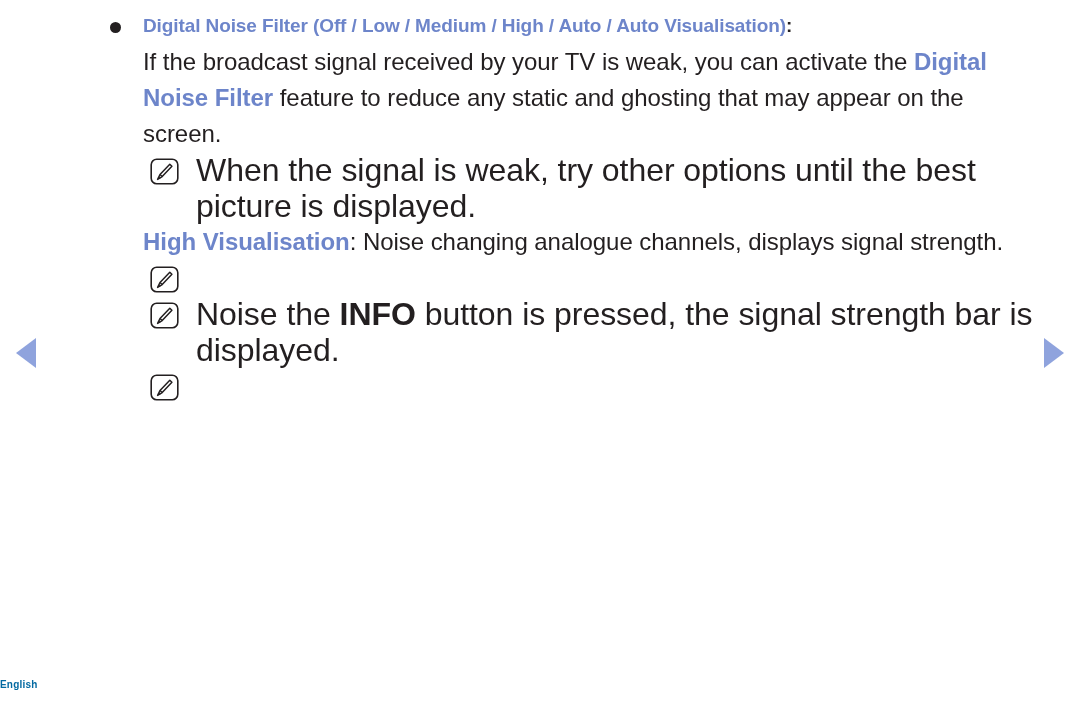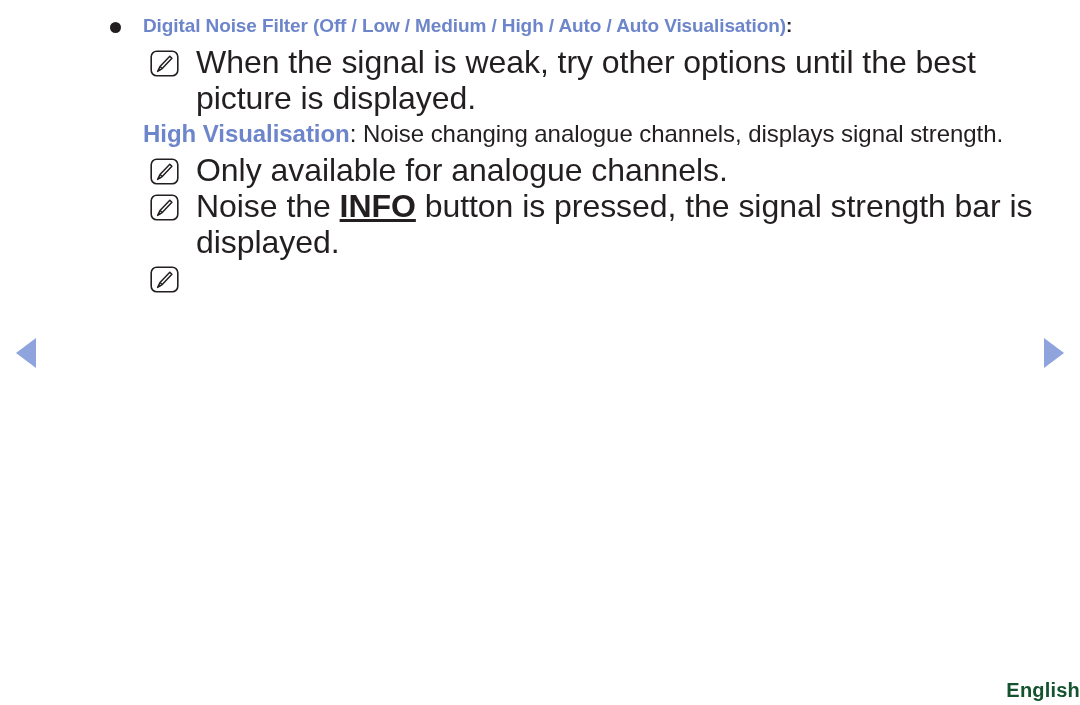--- a/index.html
+++ b/index.html
@@ -107,52 +107,55 @@
     width: 29px;
     height: 27px;
   }
   .note-icon svg {
     display: block;
     width: 29px;
     height: 27px;
   }
   .note-row b {
     font-weight: bold;
-    text-decoration: underline;
   }
 
   
   .footer {
     position: absolute;
     left: 0;
     right: 0;
     top: 679px;
-    text-align: right;
-    font-size: 20px;
-    font-weight: bold;
-    color: #14532d;
+    text-align: left;
+    font-size: 10px;
+    font-weight: bold;
+    color: #0369a1;
     letter-spacing: 0.2px;
   }
 </style>
 </head>
 <body>
 
 <div class="page">
 
   <div class="nav-arrow left"></div>
 
   <div class="nav-arrow right"></div>
 
   <div class="content">
 
     <div class="bullet-row">
       <span class="bullet-dot"></span>
       <div class="heading"><span>Digital Noise Filter (Off / Low / Medium / High / Auto / Auto Visualisation)</span><span class="colon">:</span></div>
     </div>
 
+    <div class="para"><span>If the broadcast signal received by your TV is weak, you can activate the</span>
+      <span class="blue-bold">Digital Noise Filter</span><span> feature to reduce any static and ghosting that may appear</span>
+      <span>on the screen.</span>
+    </div>
 
     <div class="note-row">
       <span class="note-icon">
         <svg viewBox="0 0 29 27" xmlns="http://www.w3.org/2000/svg">
           <rect x="1.2" y="1.2" width="26.6" height="24.6" rx="5.5" ry="5.5" fill="none" stroke="#231f20" stroke-width="1.6"></rect>
           <path d="M19.8 6.2 L10.0 16.6 L7.6 21.4 L12.2 18.6 L21.9 8.2 Z" fill="none" stroke="#231f20" stroke-width="1.5" stroke-linejoin="round"></path>
           <path d="M10.0 16.6 L12.2 18.6" fill="none" stroke="#231f20" stroke-width="1.3"></path>
           <path d="M7.8 21.2 L9.6 19.2 L10.6 20.2 Z" fill="#231f20"></path>
         </svg>
       </span>
@@ -164,21 +167,20 @@
 
     <div class="note-row">
       <span class="note-icon">
         <svg viewBox="0 0 29 27" xmlns="http://www.w3.org/2000/svg">
           <rect x="1.2" y="1.2" width="26.6" height="24.6" rx="5.5" ry="5.5" fill="none" stroke="#231f20" stroke-width="1.6"></rect>
           <path d="M19.8 6.2 L10.0 16.6 L7.6 21.4 L12.2 18.6 L21.9 8.2 Z" fill="none" stroke="#231f20" stroke-width="1.5" stroke-linejoin="round"></path>
           <path d="M10.0 16.6 L12.2 18.6" fill="none" stroke="#231f20" stroke-width="1.3"></path>
           <path d="M7.8 21.2 L9.6 19.2 L10.6 20.2 Z" fill="#231f20"></path>
         </svg>
       </span>
-      <span>Only available for analogue channels.</span>
     </div>
 
     <div class="note-row">
       <span class="note-icon">
         <svg viewBox="0 0 29 27" xmlns="http://www.w3.org/2000/svg">
           <rect x="1.2" y="1.2" width="26.6" height="24.6" rx="5.5" ry="5.5" fill="none" stroke="#231f20" stroke-width="1.6"></rect>
           <path d="M19.8 6.2 L10.0 16.6 L7.6 21.4 L12.2 18.6 L21.9 8.2 Z" fill="none" stroke="#231f20" stroke-width="1.5" stroke-linejoin="round"></path>
           <path d="M10.0 16.6 L12.2 18.6" fill="none" stroke="#231f20" stroke-width="1.3"></path>
           <path d="M7.8 21.2 L9.6 19.2 L10.6 20.2 Z" fill="#231f20"></path>
         </svg>

